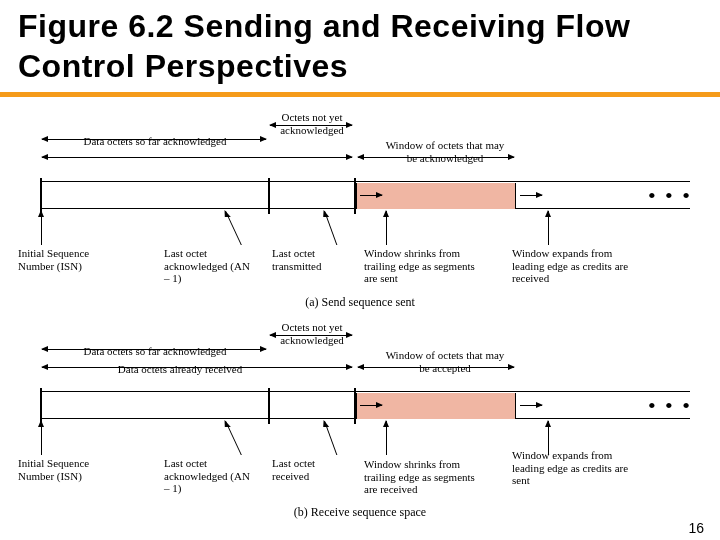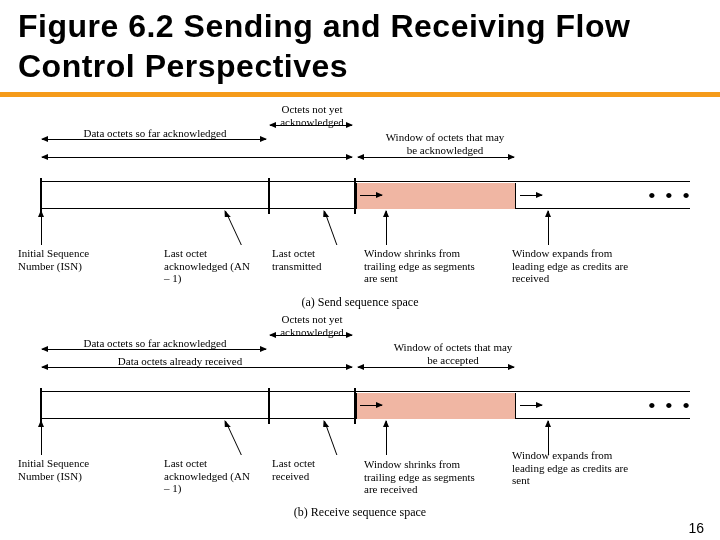--- a/index.html
+++ b/index.html
@@ -92,21 +92,21 @@
   .arrow-h.lr::before { left: -1px; border-right: 7px solid #000; }
   .arrow-h.lr::after  { right: -1px; border-left: 7px solid #000; }
   
   .lbl {
     position: absolute;
     font-family: "Times New Roman", Times, serif;
     font-size: 11px;
     color: #000;
     line-height: 1.15;
   }
-  .lbl.center { text-align: center; }
+  .lbl.center { text-align: center; margin-top: 8px; }
   
   .leader {
     position: absolute;
     width: 1px;
     background: #000;
   }
   
   .leader::after {
     content:"";
     position:absolute;
@@ -180,21 +180,21 @@
 
     <div class="leader" style="left:324px; top:108px; height:34px; transform: skewX(20deg); transform-origin: top;"></div>
     <div class="lbl" style="left:272px; top:144px; width:76px;">Last octet transmitted</div>
 
     <div class="leader" style="left:386px; top:108px; height:34px;"></div>
     <div class="lbl" style="left:364px; top:144px; width:122px;">Window shrinks from trailing edge as segments are sent</div>
 
     <div class="leader" style="left:548px; top:108px; height:34px;"></div>
     <div class="lbl" style="left:512px; top:144px; width:130px;">Window expands from leading edge as credits are received</div>
 
-    <div class="caption" style="top:192px;">(a) Send sequence space</div>
+    <div class="caption" style="top:192px;">(a) Send sequence sent</div>
   </div>
 
   <div class="sub" style="top:210px;">
 
     <div class="timeline">
       <div class="tick" style="left:0;"></div>
       <div class="tick" style="left:228px;"></div>
       <div class="tick" style="left:314px;"></div>
       <div class="window" style="left:316px; width:160px;"></div>
       <div class="dots">•  •  •</div>
@@ -205,21 +205,21 @@
     <div class="arrow-h lr" style="left:42px; top:36px; width:224px;"></div>
     <div class="lbl center" style="left:70px; top:24px; width:170px;">Data octets so far acknowledged</div>
 
     <div class="arrow-h lr" style="left:42px; top:54px; width:310px;"></div>
     <div class="lbl center" style="left:90px; top:42px; width:180px;">Data octets already received</div>
 
     <div class="arrow-h lr" style="left:270px; top:22px; width:82px;"></div>
     <div class="lbl center" style="left:258px; top:0px; width:108px;">Octets not yet acknowledged</div>
 
     <div class="arrow-h lr" style="left:358px; top:54px; width:156px;"></div>
-    <div class="lbl center" style="left:390px; top:28px; width:126px;">Window of octets that may be accepted</div>
+    <div class="lbl center" style="left:382px; top:28px; width:126px;">Window of octets that may be accepted</div>
 
     <div class="leader" style="left:41px; top:108px; height:34px;"></div>
     <div class="lbl" style="left:18px; top:144px; width:80px;">Initial Sequence Number (ISN)</div>
 
     <div class="leader" style="left:225px; top:108px; height:34px; transform: skewX(25deg); transform-origin: top;"></div>
     <div class="lbl" style="left:164px; top:144px; width:90px;">Last octet acknowledged (AN – 1)</div>
 
     <div class="leader" style="left:324px; top:108px; height:34px; transform: skewX(20deg); transform-origin: top;"></div>
     <div class="lbl" style="left:272px; top:144px; width:76px;">Last octet received</div>
 

